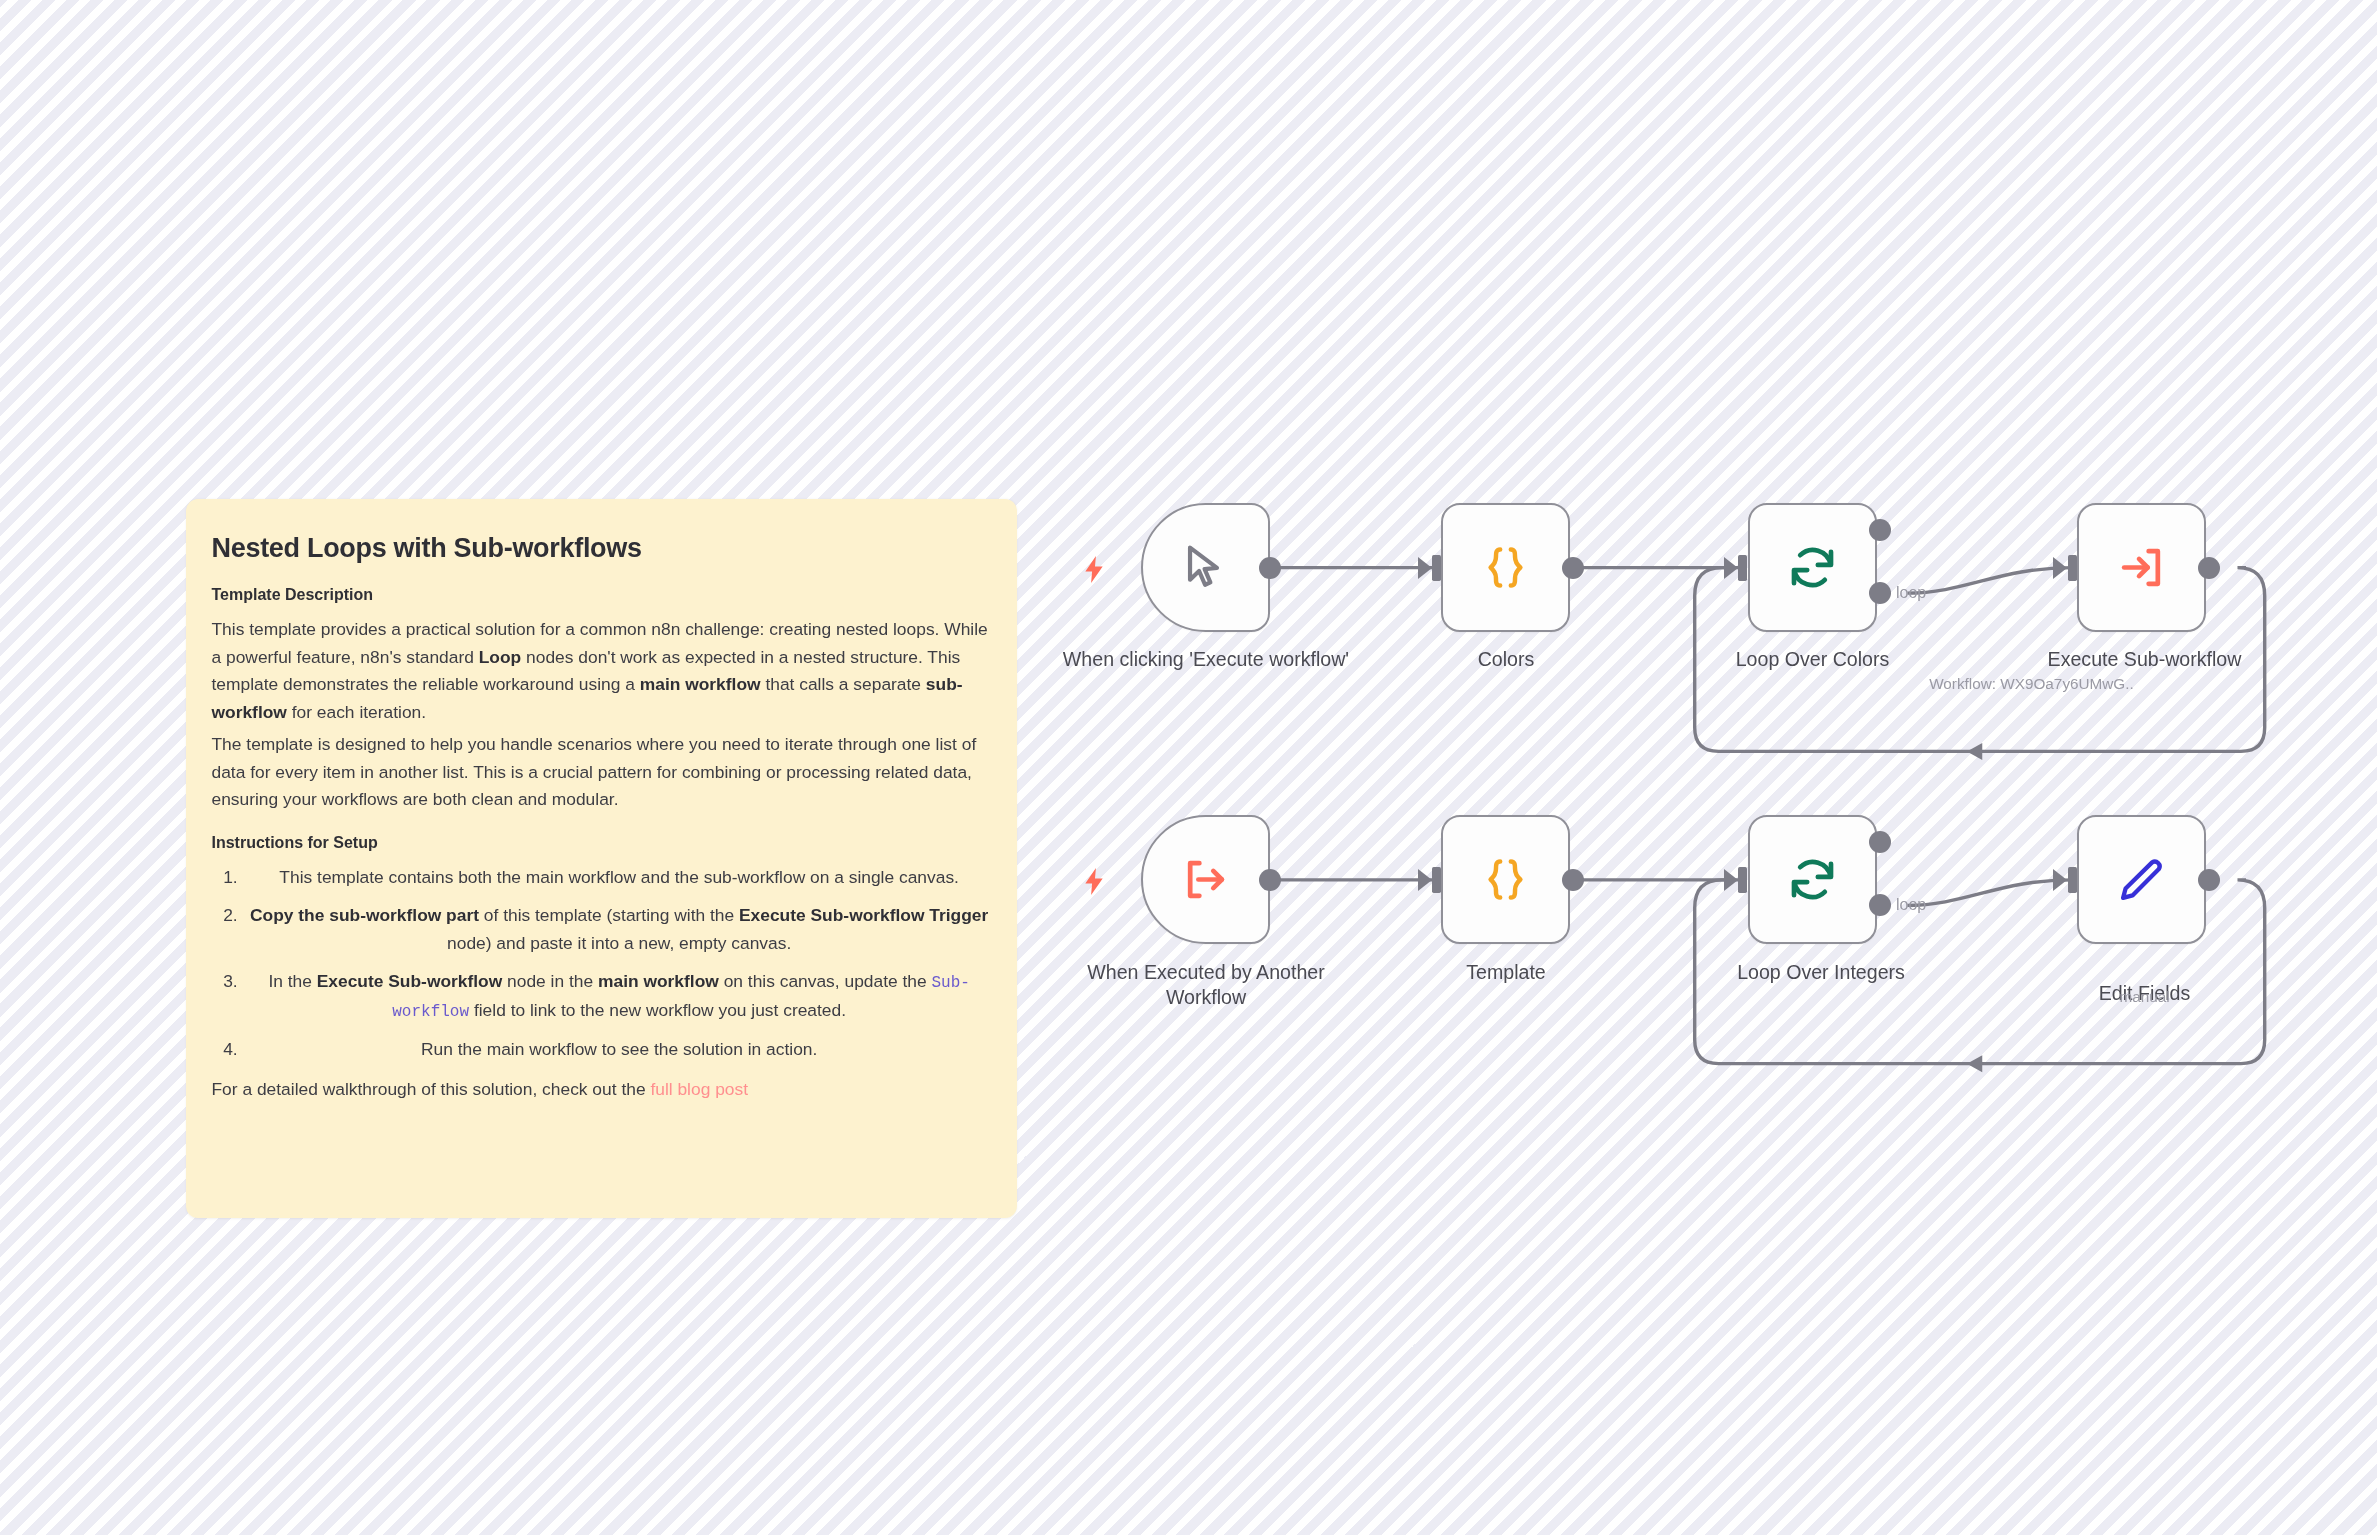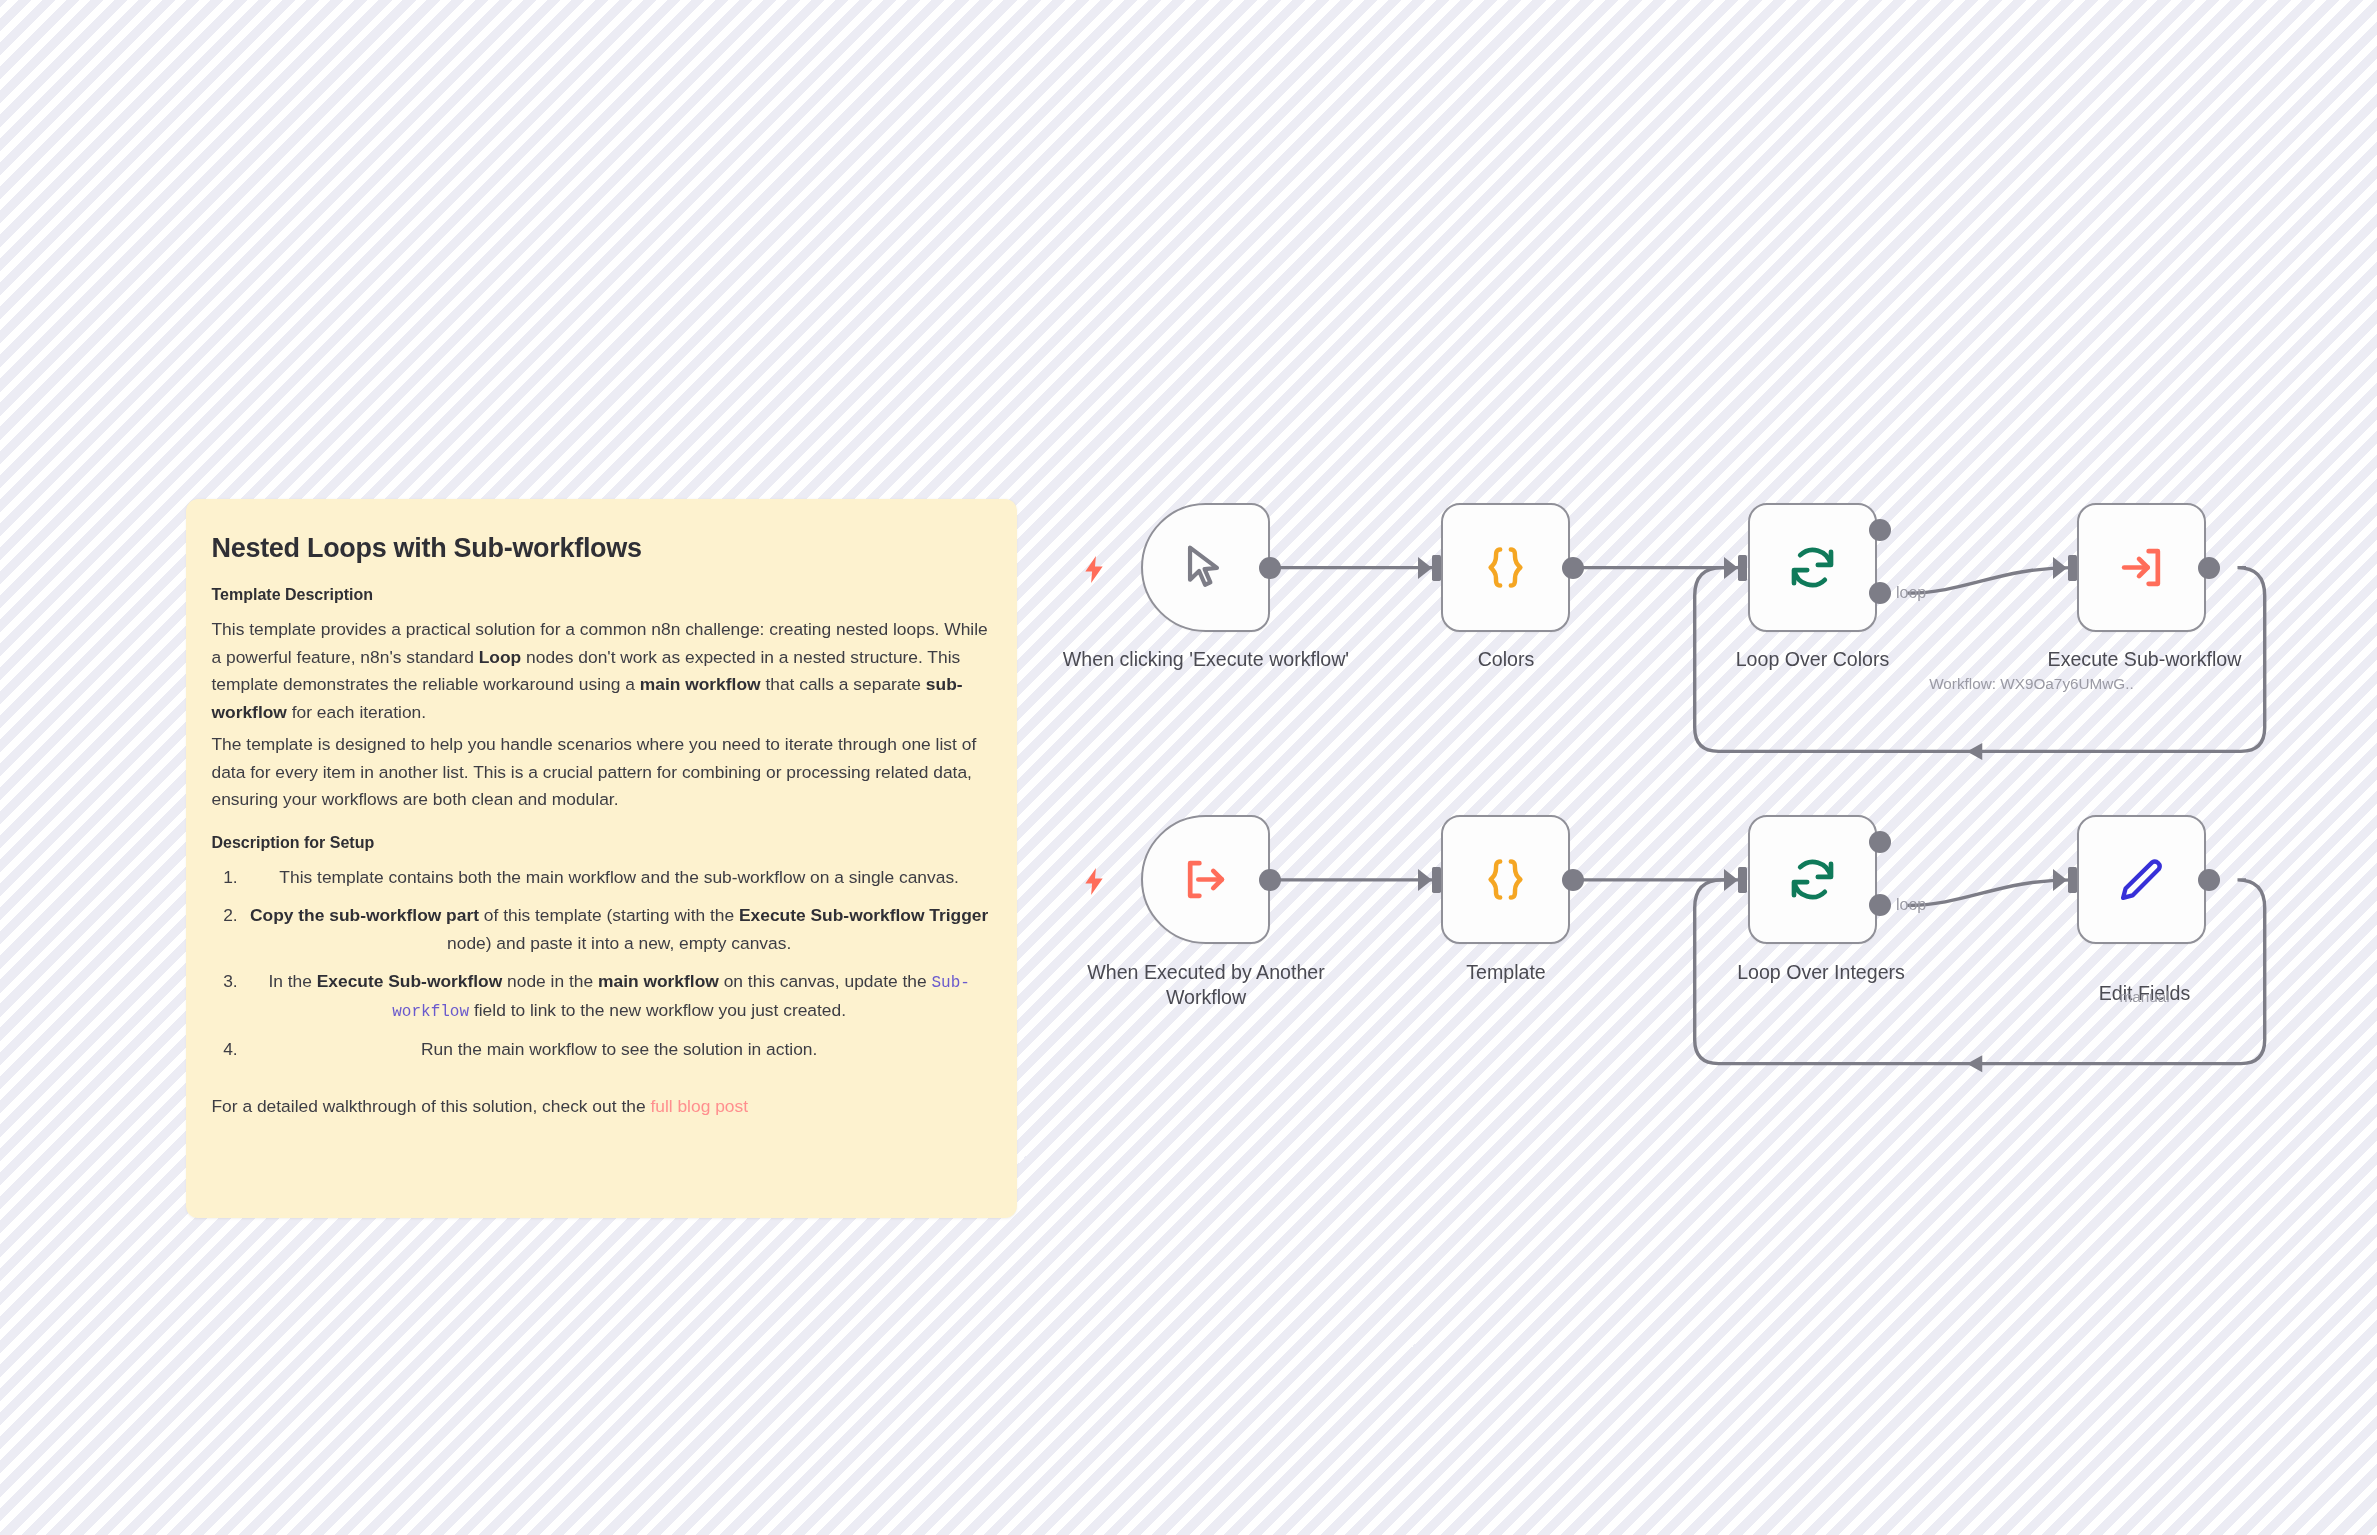--- a/index.html
+++ b/index.html
@@ -71,21 +71,21 @@
     text-align: center;
   }
   #sticky-note .b { font-weight: bold; color: #2f2f35; }
   #sticky-note code.inline {
     font-family: "Liberation Mono", monospace;
     color: #6a5acd;
     font-size: 16px;
     background: transparent;
   }
   #sticky-note .footer-line {
-    margin-top: 29px;
+    margin-top: 12px;
     font-size: 17.4px;
   }
   #sticky-note a.blog {
     color: #ff8f8f;
     text-decoration: none;
   }
 
   
   .node {
     position: absolute;
@@ -177,21 +177,21 @@
 <div id="canvas">
 
   <div id="sticky-note">
     <h1>Nested Loops with Sub-workflows</h1>
 
     <h2>Template Description</h2>
     <p><span>This template provides a practical solution for a common n8n challenge: creating nested loops. While a powerful feature, n8n's standard </span><span class="b">Loop</span><span> nodes don't work as expected in a nested structure. This template demonstrates the reliable workaround using a </span><span class="b">main workflow</span><span> that calls a separate </span><span class="b">sub-workflow</span><span> for each iteration.</span></p>
 
     <p>The template is designed to help you handle scenarios where you need to iterate through one list of data for every item in another list. This is a crucial pattern for combining or processing related data, ensuring your workflows are both clean and modular.</p>
 
-    <h2>Description for Setup</h2>
+    <h2>Instructions for Setup</h2>
     <ol id="instruction-list">
         <li><span>This template contains both the main workflow and the sub-workflow on a single canvas.</span></li>
         <li><span class="b">Copy the sub-workflow part</span><span> of this template (starting with the </span><span class="b">Execute Sub-workflow Trigger</span><span> node) and paste it into a new, empty canvas.</span></li>
         <li><span>In the </span><span class="b">Execute Sub-workflow</span><span> node in the </span><span class="b">main workflow</span><span> on this canvas, update the </span><code class="inline">Sub-workflow</code><span> field to link to the new workflow you just created.</span></li>
         <li><span>Run the main workflow to see the solution in action.</span></li>
       </ol>
 
     <p class="footer-line"><span>For a detailed walkthrough of this solution, check out the </span><a class="blog" href="#">full blog post</a></p>
   </div>
 

